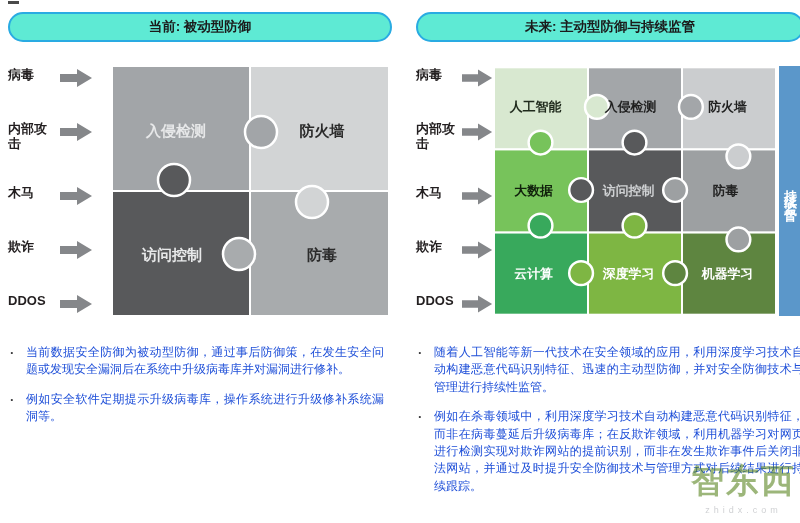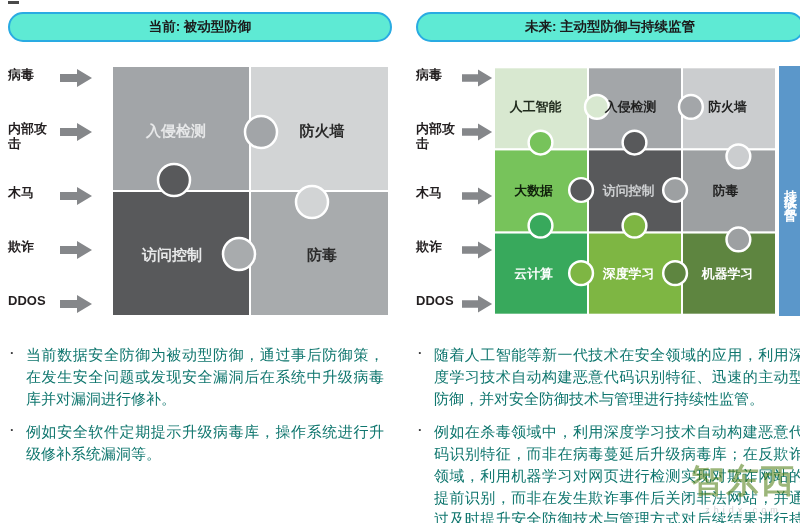--- a/index.html
+++ b/index.html
@@ -49,21 +49,21 @@
   .monitor-bar span{
     writing-mode:vertical-rl;text-orientation:upright;
     color:#ffffff;font-size:13px;font-weight:bold;letter-spacing:6px;
   }
 
   .bullets{margin-top:28px;}
   .panel.left .bullets{width:376px;}
   .panel.right .bullets{width:388px;}
   .bullet{display:flex;margin-bottom:12px;}
   .bullet .dot{width:16px;flex:0 0 auto;font-weight:bold;color:#3c3c3e;font-size:13px;line-height:1.45;text-align:left;padding-left:2px;}
-  .bullet p{margin:0;font-size:15px;line-height:1.45;color:#0f766e;text-align:justify;}
+  .bullet p{margin:0;font-size:12px;line-height:1.45;color:#1d4ed8;text-align:justify;}
 
   .watermark{position:absolute;right:4px;bottom:8px;text-align:center;pointer-events:none;}
   .wm-logo{font-size:33px;font-weight:bold;color:#4d7c0f;opacity:.55;letter-spacing:2px;line-height:1;}
   .wm-domain{font-size:9px;letter-spacing:4px;color:#c4c6c9;opacity:.8;margin-top:8px;}
 </style>
 </head>
 <body>
 
 <div class="corner-dash"></div>
 

